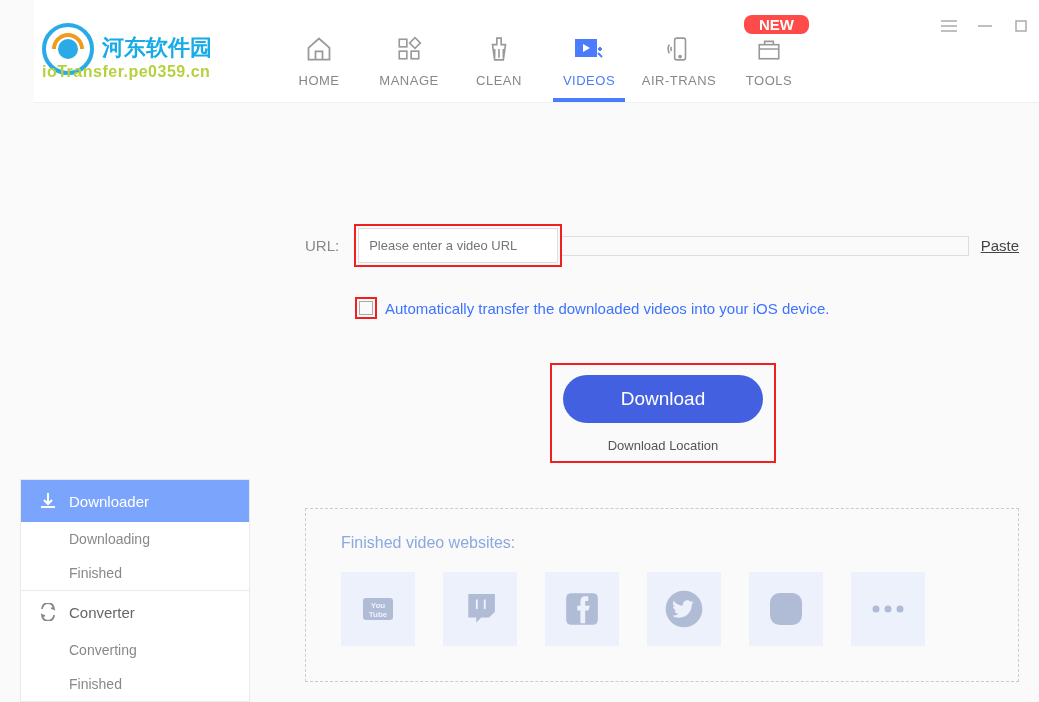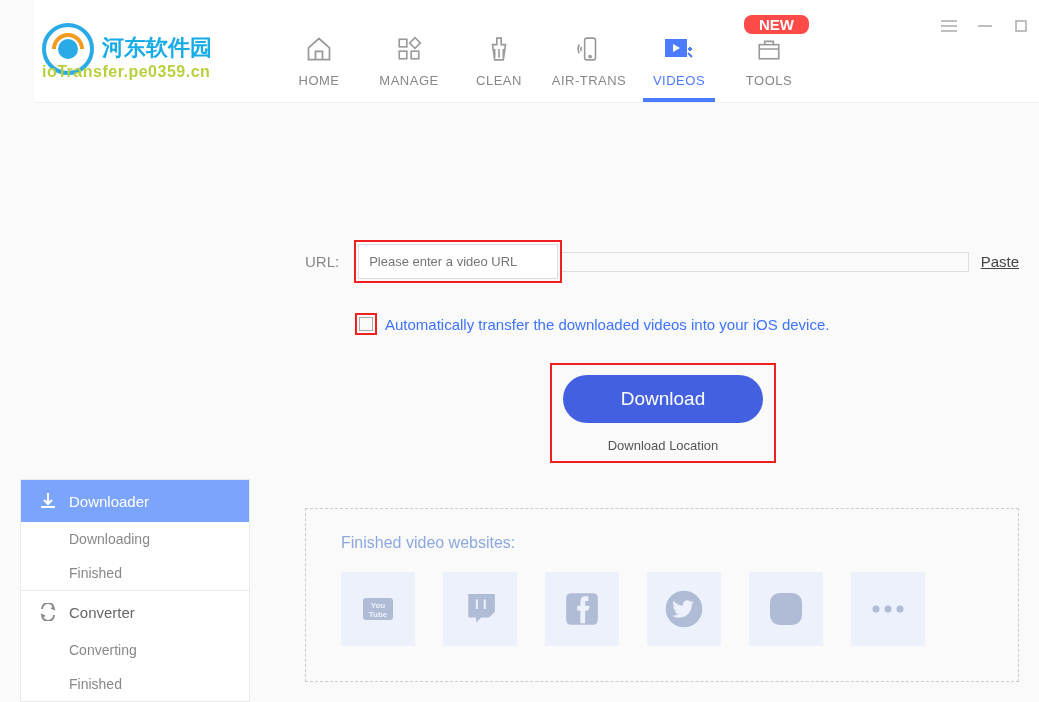--- a/index.html
+++ b/index.html
@@ -36,21 +36,21 @@
     
     .content-area { flex: 1; padding: 90px 20px 20px 55px; position: relative; }
     
     .url-row { display: flex; align-items: center; margin-bottom: 30px; }
     .url-label { color: #888; font-size: 15px; margin-right: 15px; }
     .url-input-wrap { border: 2px solid #ef2020; padding: 2px; }
     .url-input { width: 200px; border: 1px solid #ddd; padding: 9px 10px; font-size: 13px; color: #999; outline: none; }
     .url-input-ext { flex: 1; border: 1px solid #ddd; border-left: none; padding: 9px 10px; font-size: 13px; min-width: 400px; }
     .paste-link { margin-left: 12px; color: #444; text-decoration: underline; font-size: 15px; cursor: pointer; }
     
-    .checkbox-row { display: flex; align-items: center; margin-left: 50px; margin-bottom: 28px; }
+    .checkbox-row { display: flex; align-items: center; margin-left: 50px; margin-bottom: 44px; }
     .checkbox-wrap { border: 2px solid #ef2020; padding: 2px; margin-right: 8px; }
     .checkbox { width: 14px; height: 14px; border: 1px solid #aaa; display: block; }
     .checkbox-label { color: #3e73ff; font-size: 15px; }
     
     .download-section { border: 2px solid #ef2020; width: 226px; margin-left: 245px; padding: 10px 0 8px; display: flex; flex-direction: column; align-items: center; }
     .download-btn { background: #4260e0; color: #fff; border: none; border-radius: 26px; padding: 13px 58px; font-size: 19px; cursor: pointer; }
     .download-location { margin-top: 15px; color: #555; font-size: 13px; cursor: pointer; }
     
     .supported-box { margin-top: 45px; border: 1px dashed #ccc; padding: 25px 35px 35px; }
     .supported-title { color: #8ca8e0; font-size: 16px; margin-bottom: 20px; }
@@ -95,39 +95,39 @@
       <div class="nav-tab-label">MANAGE</div>
     </div>
     <div class="nav-tab">
       <div class="nav-tab-icon">
         <svg width="26" height="26" viewBox="0 0 24 24" fill="none" stroke="#999" stroke-width="1.5">
             <path d="M10 2 H14 V8 H18 L16 22 H8 L6 8 H10 Z M8 12 V20 M12 12 V20 M16 12 V20"></path>
           </svg>
       </div>
       <div class="nav-tab-label">CLEAN</div>
     </div>
+    <div class="nav-tab active">
+      <div class="nav-tab-icon">
+        <svg width="30" height="28" viewBox="0 0 30 24">
+            <rect x="1" y="2" width="22" height="18" fill="#4b7bff"></rect>
+            <path d="M9 7 L16 11 L9 15 Z" fill="#fff"></path>
+            <path d="M24 12 L28 12 M26 10 L26 14 M24 16 L28 20" stroke="#4b7bff" stroke-width="2" fill="none"></path>
+          </svg>
+      </div>
+      <div class="nav-tab-label">VIDEOS</div>
+    </div>
     <div class="nav-tab">
       <div class="nav-tab-icon">
         <svg width="26" height="28" viewBox="0 0 24 24" fill="none" stroke="#999" stroke-width="1.5">
             <rect x="8" y="2" width="10" height="20" rx="2"></rect>
             <circle cx="13" cy="19" r="1" fill="#999"></circle>
             <path d="M3 8 Q1 12 3 16 M5 10 Q4 12 5 14" stroke="#999"></path>
           </svg>
       </div>
       <div class="nav-tab-label">AIR-TRANS</div>
-    </div>
-    <div class="nav-tab active">
-      <div class="nav-tab-icon">
-        <svg width="30" height="28" viewBox="0 0 30 24">
-            <rect x="1" y="2" width="22" height="18" fill="#4b7bff"></rect>
-            <path d="M9 7 L16 11 L9 15 Z" fill="#fff"></path>
-            <path d="M24 12 L28 12 M26 10 L26 14 M24 16 L28 20" stroke="#4b7bff" stroke-width="2" fill="none"></path>
-          </svg>
-      </div>
-      <div class="nav-tab-label">VIDEOS</div>
     </div>
     <div class="nav-tab">
       <div class="nav-badge">NEW</div>
       <div class="nav-tab-icon">
         <svg width="26" height="26" viewBox="0 0 24 24" fill="none" stroke="#999" stroke-width="1.5">
             <rect x="3" y="8" width="18" height="13"></rect>
             <path d="M8 8 V5 H16 V8 M3 12 H21"></path>
           </svg>
       </div>
       <div class="nav-tab-label">TOOLS</div>

